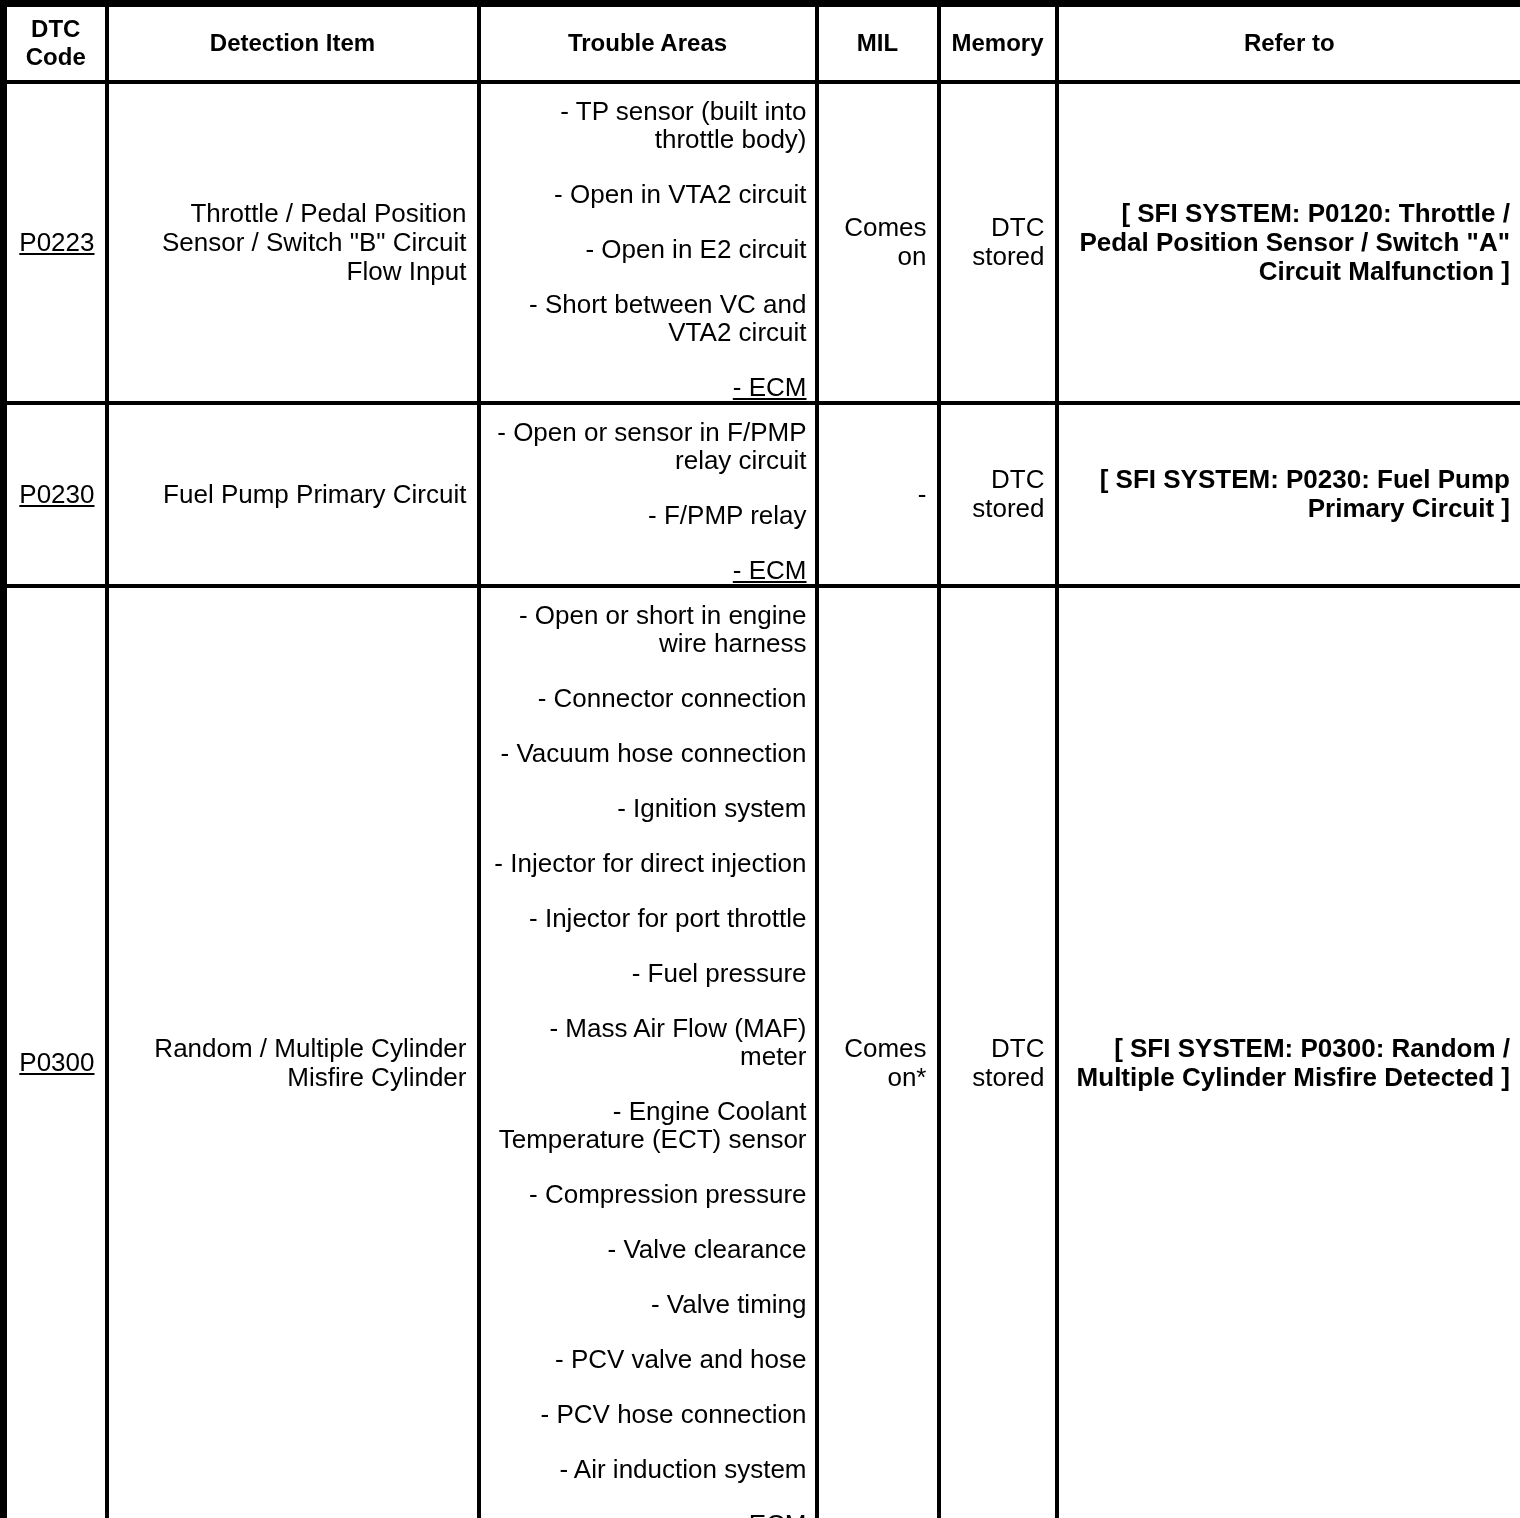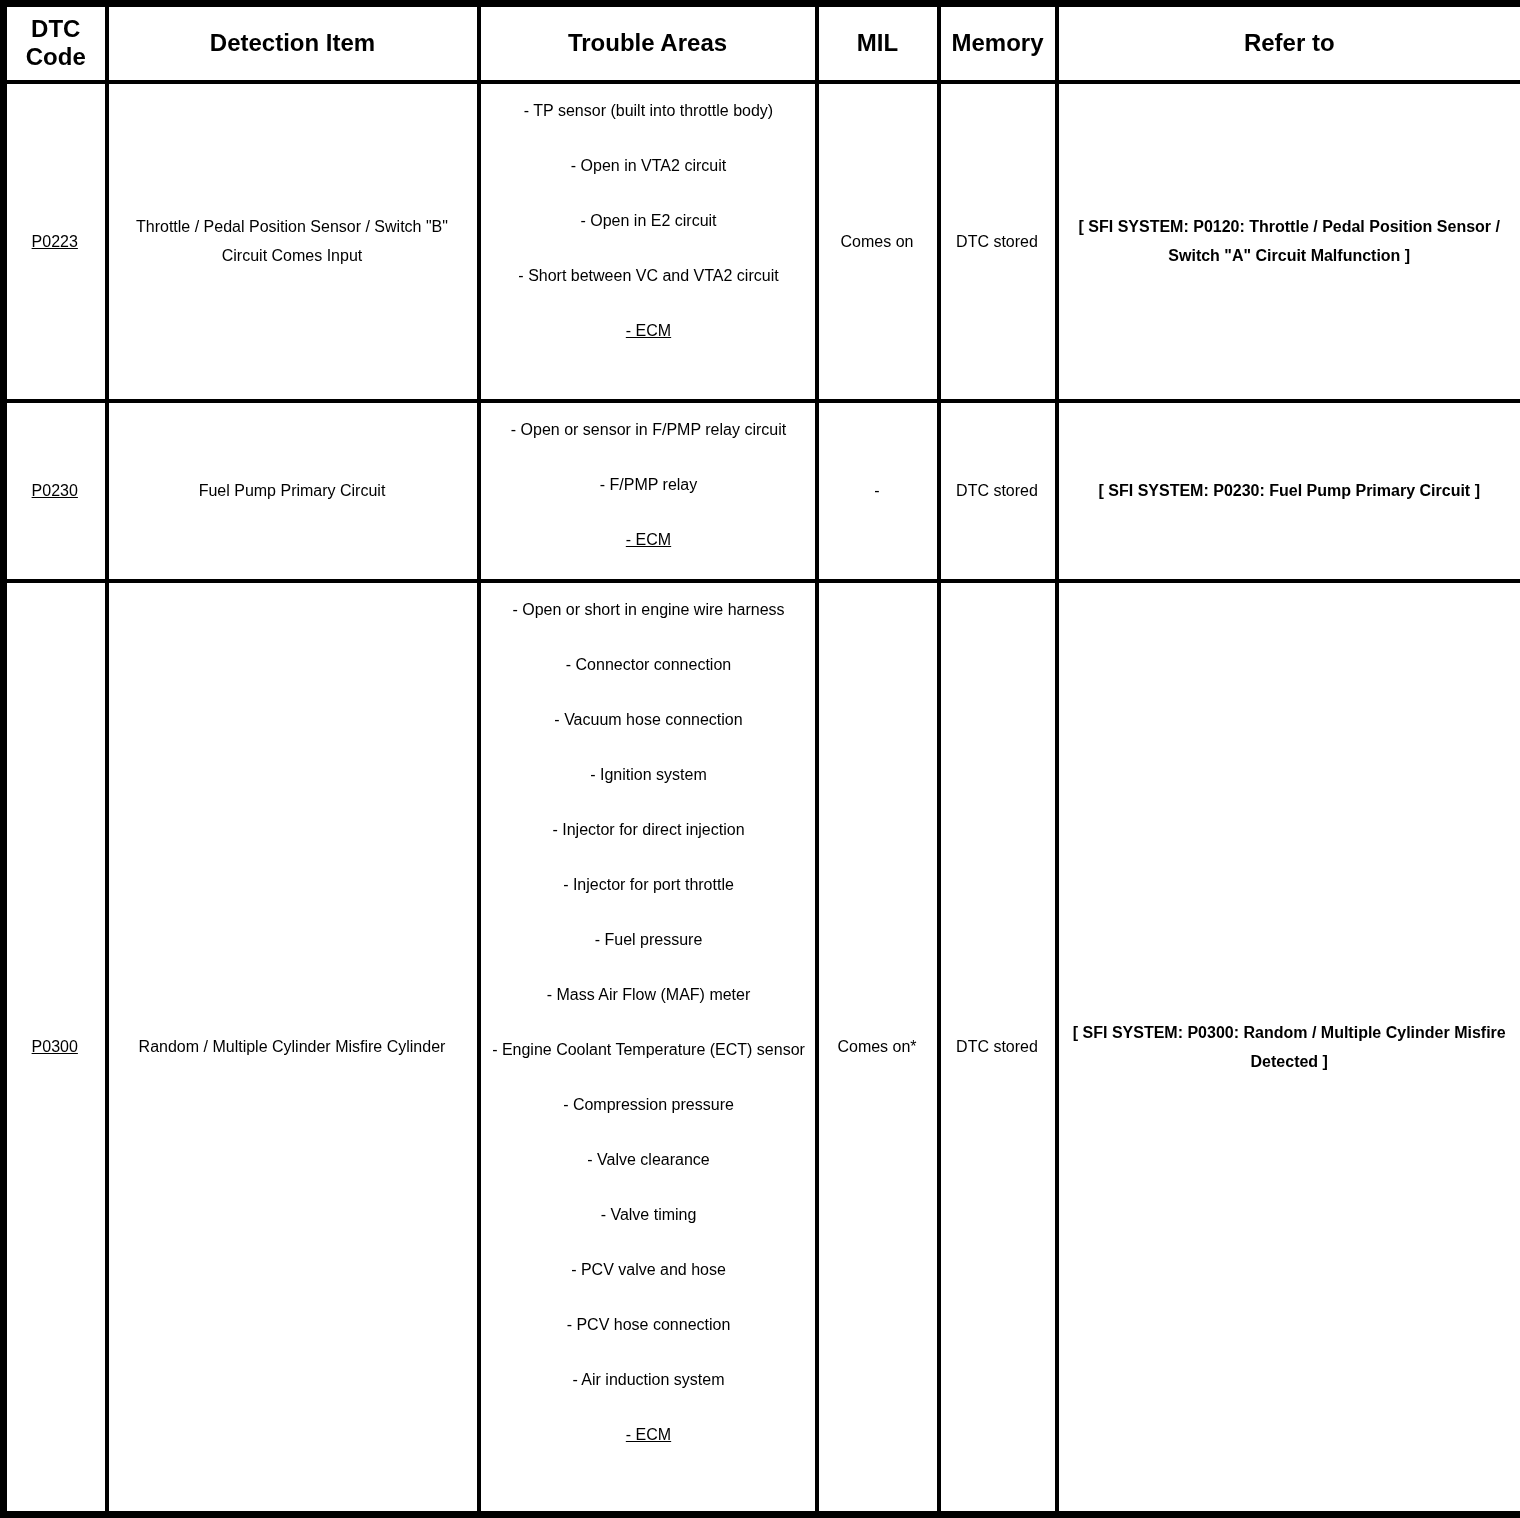--- a/index.html
+++ b/index.html
@@ -31,24 +31,24 @@
     font-weight: bold;
     line-height: 28px;
     text-align: center;
     vertical-align: middle;
     padding: 0 4px;
   }
   tr.header-row { height: 78px; }
   tr.row-0 { height: 319px; }
   tr.row-1 { height: 180px; }
   td {
-    font-size: 16px;
+    font-size: 26px;
     line-height: 29px;
     vertical-align: middle;
-    text-align: center;
+    text-align: right;
     padding: 0 10px 0 9px;
   }
   td.cell-code { padding-left: 8px; text-decoration: underline; }
   td.cell-trouble {
     vertical-align: top;
     padding: 13px 8px 0 10px;
   }
   td.cell-refer {
     font-weight: bold;
     padding-left: 10px;
@@ -77,21 +77,21 @@
       <th>Detection Item</th>
       <th>Trouble Areas</th>
       <th>MIL</th>
       <th>Memory</th>
       <th>Refer to</th>
     </tr>
   </thead>
   <tbody>
     <tr class="row-0">
       <td class="cell-code">P0223</td>
-      <td class="cell-detection">Throttle / Pedal Position Sensor / Switch "B" Circuit Comes Input</td>
+      <td class="cell-detection">Throttle / Pedal Position Sensor / Switch "B" Circuit Flow Input</td>
       <td class="cell-trouble">
           <p class="ta-item">- TP sensor (built into throttle body)</p>
           <p class="ta-item">- Open in VTA2 circuit</p>
           <p class="ta-item">- Open in E2 circuit</p>
           <p class="ta-item">- Short between VC and VTA2 circuit</p>
           <p class="ta-item">- ECM</p>
         </td>
       <td class="cell-mil">Comes on</td>
       <td class="cell-memory">DTC stored</td>
       <td class="cell-refer">[ SFI SYSTEM: P0120: Throttle / Pedal Position Sensor / Switch "A" Circuit Malfunction ]</td>

